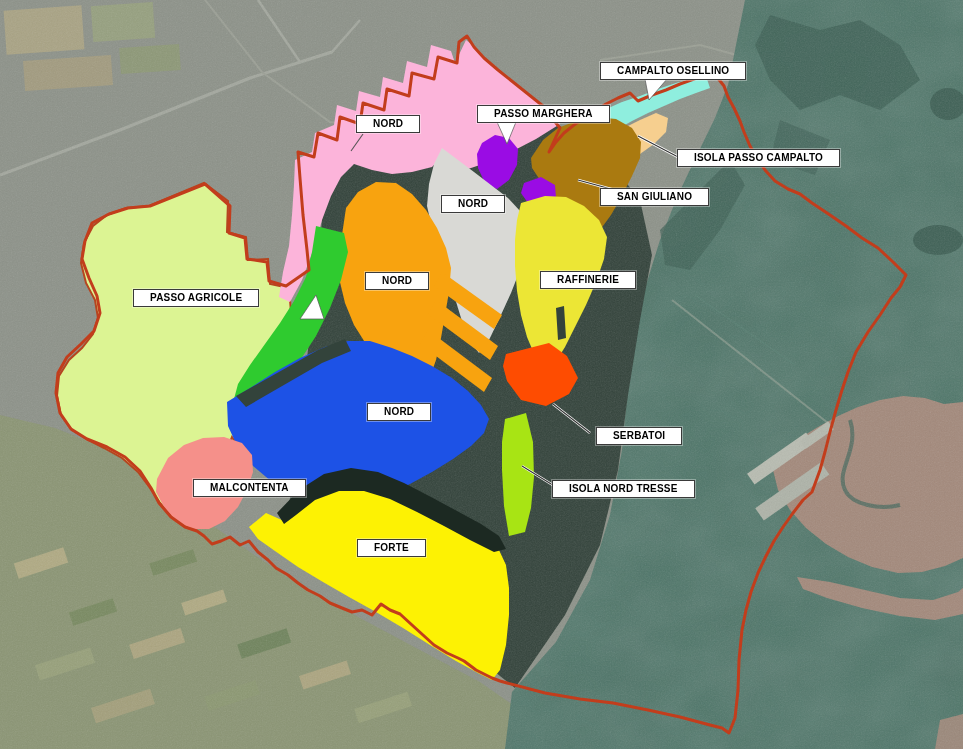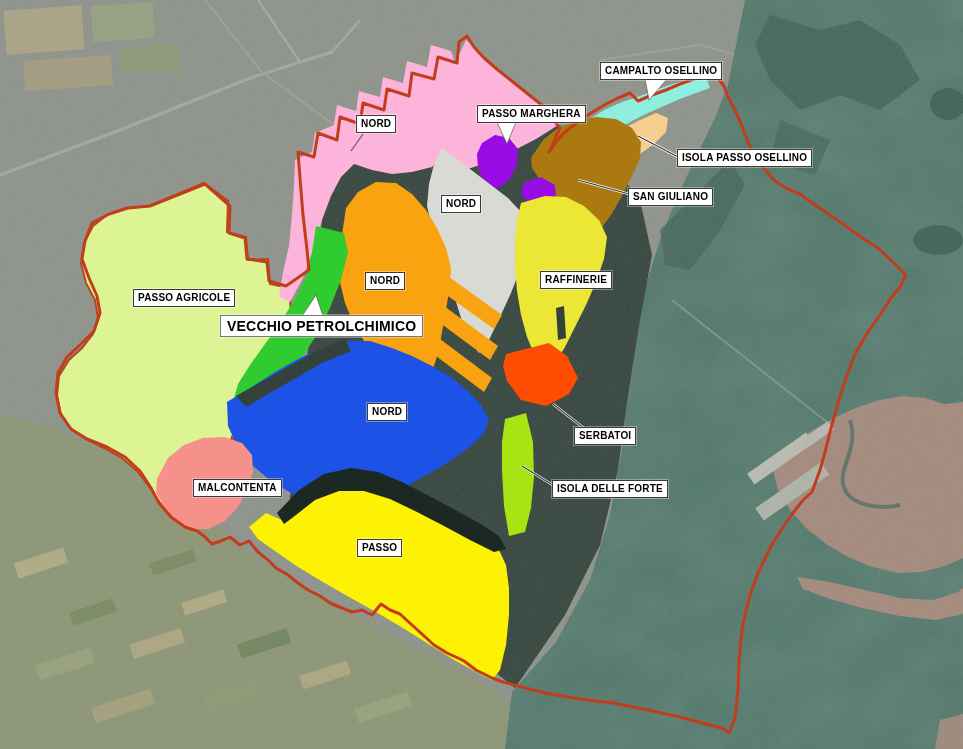--- a/index.html
+++ b/index.html
@@ -4,21 +4,21 @@
 <style>
   html,body{margin:0;padding:0;background:#222;}
   .stage{
     position:relative;width:963px;height:749px;overflow:hidden;
     font-family:"Liberation Sans",sans-serif;background:#8d9289;
   }
   .stage svg{position:absolute;left:0;top:0;}
   .map-label{
     position:absolute;background:#ffffff;border:1px solid #3a3a3a;
     color:#000;font-weight:bold;font-size:10px;line-height:12px;
-    padding:2px 4px;white-space:nowrap;letter-spacing:.2px;
+    padding:2px 16px;white-space:nowrap;letter-spacing:.2px;
     box-shadow:0 0 0 1px rgba(255,255,255,.35);
   }
   .map-label.lg{font-size:14px;line-height:16px;padding:2px 6px;border-color:#777;}
 </style>
 </head>
 <body>
 
 <div class="stage">
 <svg width="963" height="749" viewBox="0 0 963 749">
   <defs>
@@ -153,26 +153,25 @@
     <line x1="590" y1="433" x2="553" y2="404" stroke="#ffffff" stroke-width="2.6"></line>
     <line x1="590" y1="433" x2="553" y2="404" stroke="#333" stroke-width="1.1"></line>
     <line x1="556" y1="487" x2="522" y2="466" stroke="#ffffff" stroke-width="2.6"></line>
     <line x1="556" y1="487" x2="522" y2="466" stroke="#333" stroke-width="1.1"></line>
     <line x1="363" y1="134" x2="351" y2="151" stroke="#555" stroke-width="1.1"></line>
   </g>
 </svg>
 
   <div class="map-label" style="left:600px;top:62px">CAMPALTO OSELLINO</div>
   <div class="map-label" style="left:477px;top:105px">PASSO MARGHERA</div>
-  <div class="map-label" style="left:677px;top:149px">ISOLA PASSO OSELLINO</div>
-  <div class="map-label" style="left:628px;top:188px">SAN GIULIANO</div>
+  <div class="map-label" style="left:677px;top:149px">ISOLA PASSO CAMPALTO</div>
+  <div class="map-label" style="left:600px;top:188px">SAN GIULIANO</div>
   <div class="map-label" style="left:356px;top:115px">NORD</div>
   <div class="map-label" style="left:441px;top:195px">NORD</div>
   <div class="map-label" style="left:365px;top:272px">NORD</div>
   <div class="map-label" style="left:540px;top:271px">RAFFINERIE</div>
   <div class="map-label" style="left:133px;top:289px">PASSO AGRICOLE</div>
-  <div class="map-label lg" style="left:220px;top:315px">VECCHIO PETROLCHIMICO</div>
   <div class="map-label" style="left:367px;top:403px">NORD</div>
-  <div class="map-label" style="left:574px;top:427px">SERBATOI</div>
-  <div class="map-label" style="left:552px;top:480px">ISOLA DELLE FORTE</div>
+  <div class="map-label" style="left:596px;top:427px">SERBATOI</div>
+  <div class="map-label" style="left:552px;top:480px">ISOLA NORD TRESSE</div>
   <div class="map-label" style="left:193px;top:479px">MALCONTENTA</div>
-  <div class="map-label" style="left:357px;top:539px">PASSO</div>
+  <div class="map-label" style="left:357px;top:539px">FORTE</div>
 </div>
 
 </body></html>

